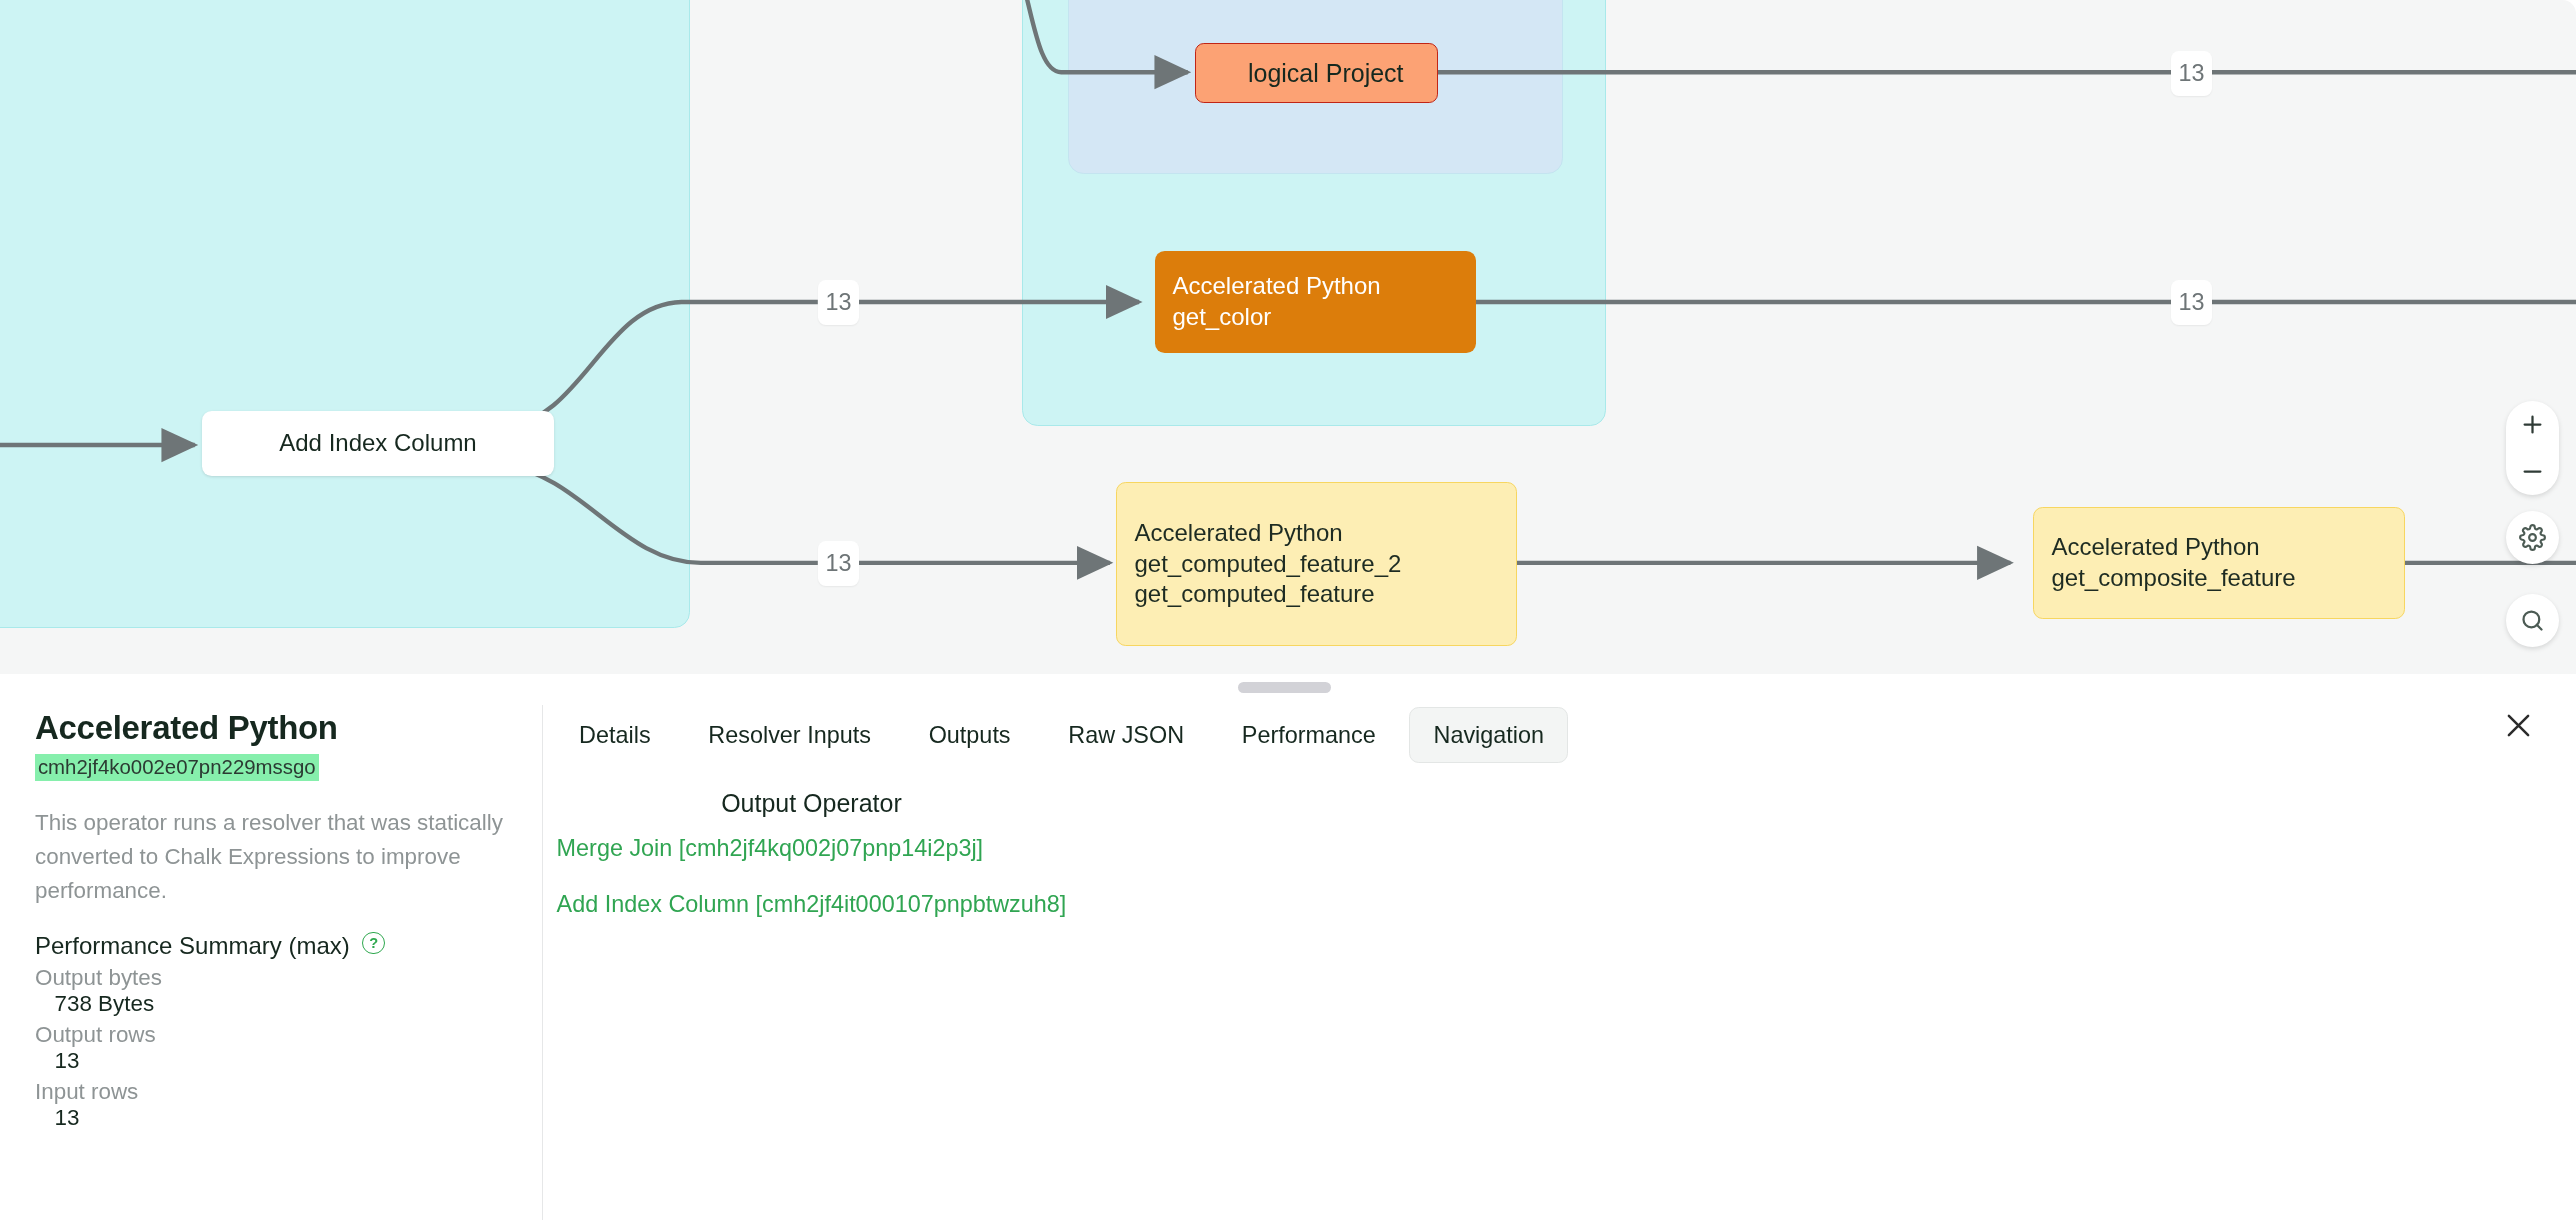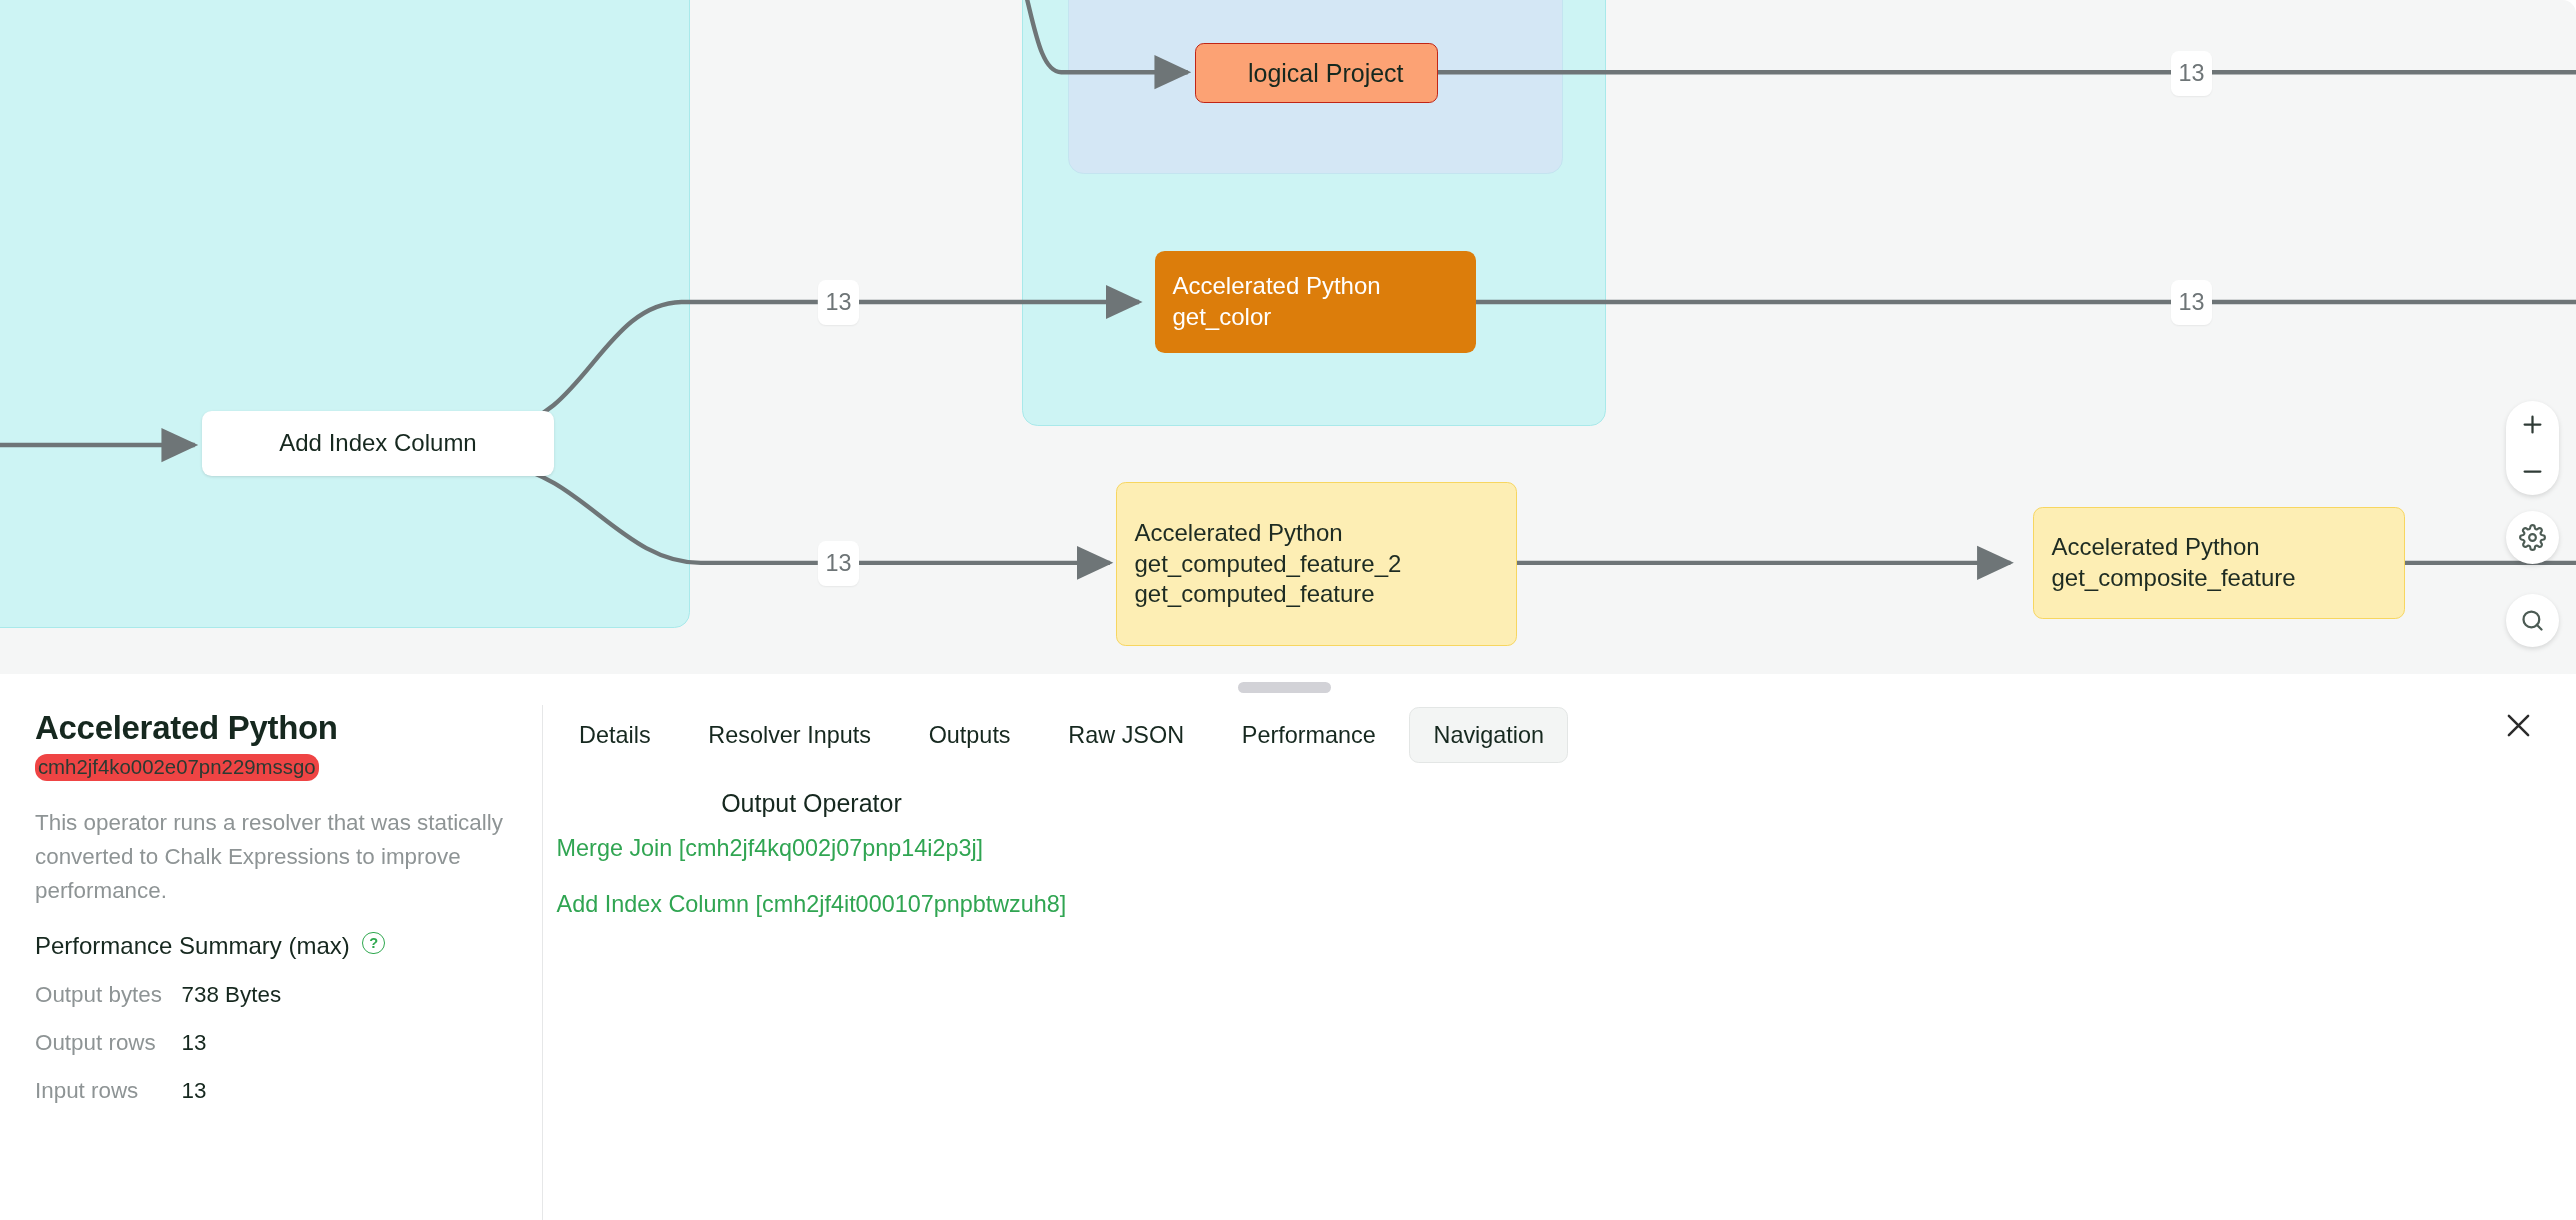--- a/index.html
+++ b/index.html
@@ -123,38 +123,38 @@
   
   #info-col {
     position: absolute; left: 0; top: 0; width: 542px; height: 547px;
     padding: 35px 39px 0 35px;
   }
   #op-title {
     font-size: 33px; font-weight: 700; color: #16281f; letter-spacing: -0.3px;
   }
   #op-id {
     display: inline-block; margin-top: 6.8px;
-    background: #ef4444; color: #2b3a32;
-    font-size: 20.4px; padding: 1.9px 2.9px; border-radius: 12px;
+    background: #86efac; color: #2b3a32;
+    font-size: 20.4px; padding: 1.9px 2.9px;
   }
   #op-desc {
     margin-top: 25px;
     font-size: 22.4px; color: #8e9495; line-height: 1.52; max-width: 487px;
   }
   #perf-head {
     margin-top: 24px; display: flex; gap: 12.7px;
   }
   #perf-head .label { font-size: 24px; color: #16281f; }
   .q-icon {
     width: 22.4px; height: 22.4px; border-radius: 50%;
     border: 1.9px solid #2fa84f; color: #2fa84f;
     font-size: 14.6px; font-weight: 700;
     display:flex; align-items:center; justify-content:center;
   }
-  .stat-row { display: flex; margin-top: 22px; font-size: 22.4px; }
+  .stat-row { display: flex; margin-top: 5px; font-size: 22.4px; flex-direction: column; }
   .stat-row .k { width: 127px; color: #8e9495; }
   .stat-row .v { color: #16281f; margin-left: 19.5px; }
 
   
   #tab-col { position: absolute; left: 543px; top: 0; right: 0; height: 547px; }
   #tabs {
     position: absolute; left: 11.7px; top: 33px;
     display: flex; align-items: center; gap: 9px;
   }
   .tab {

